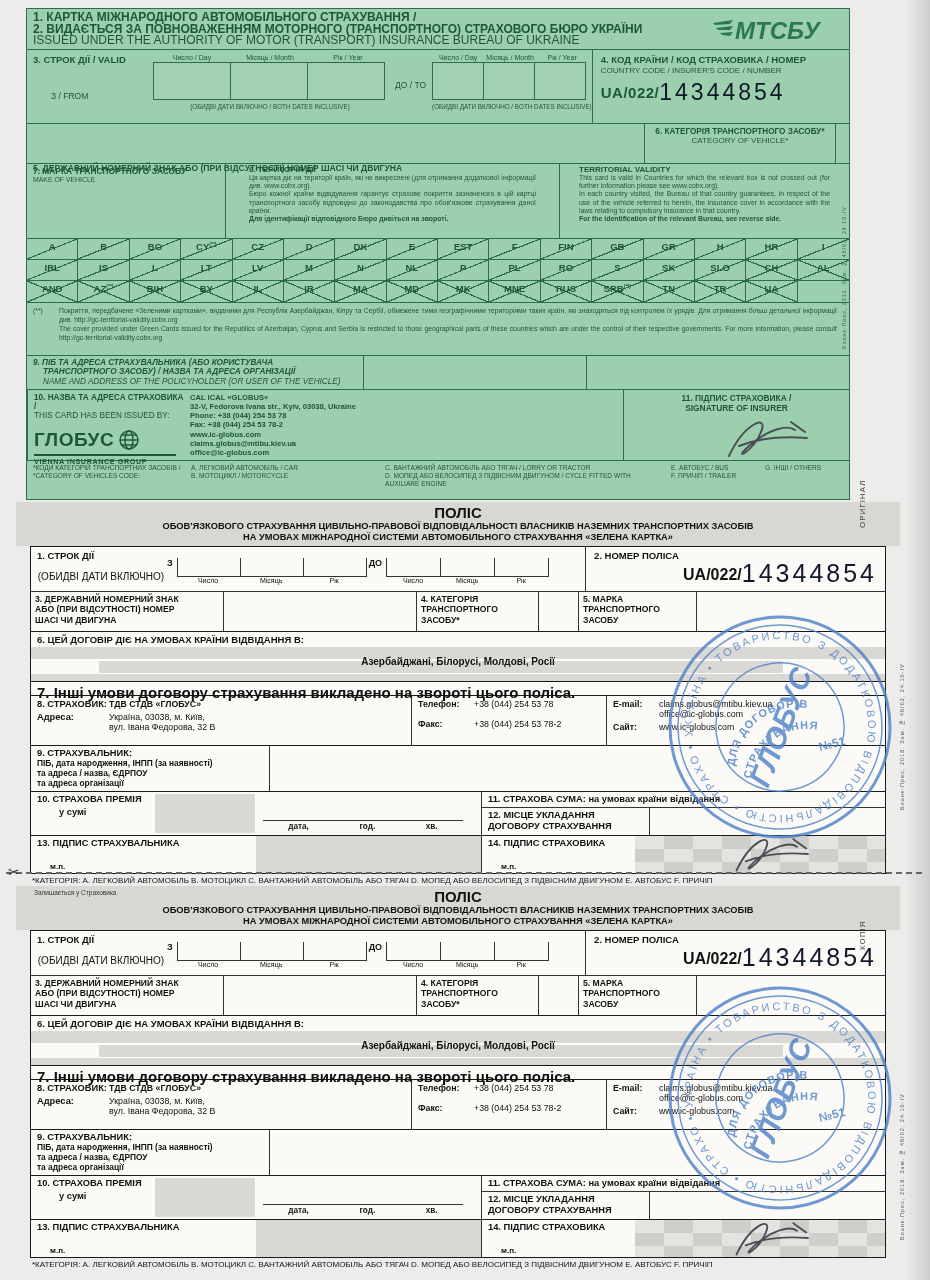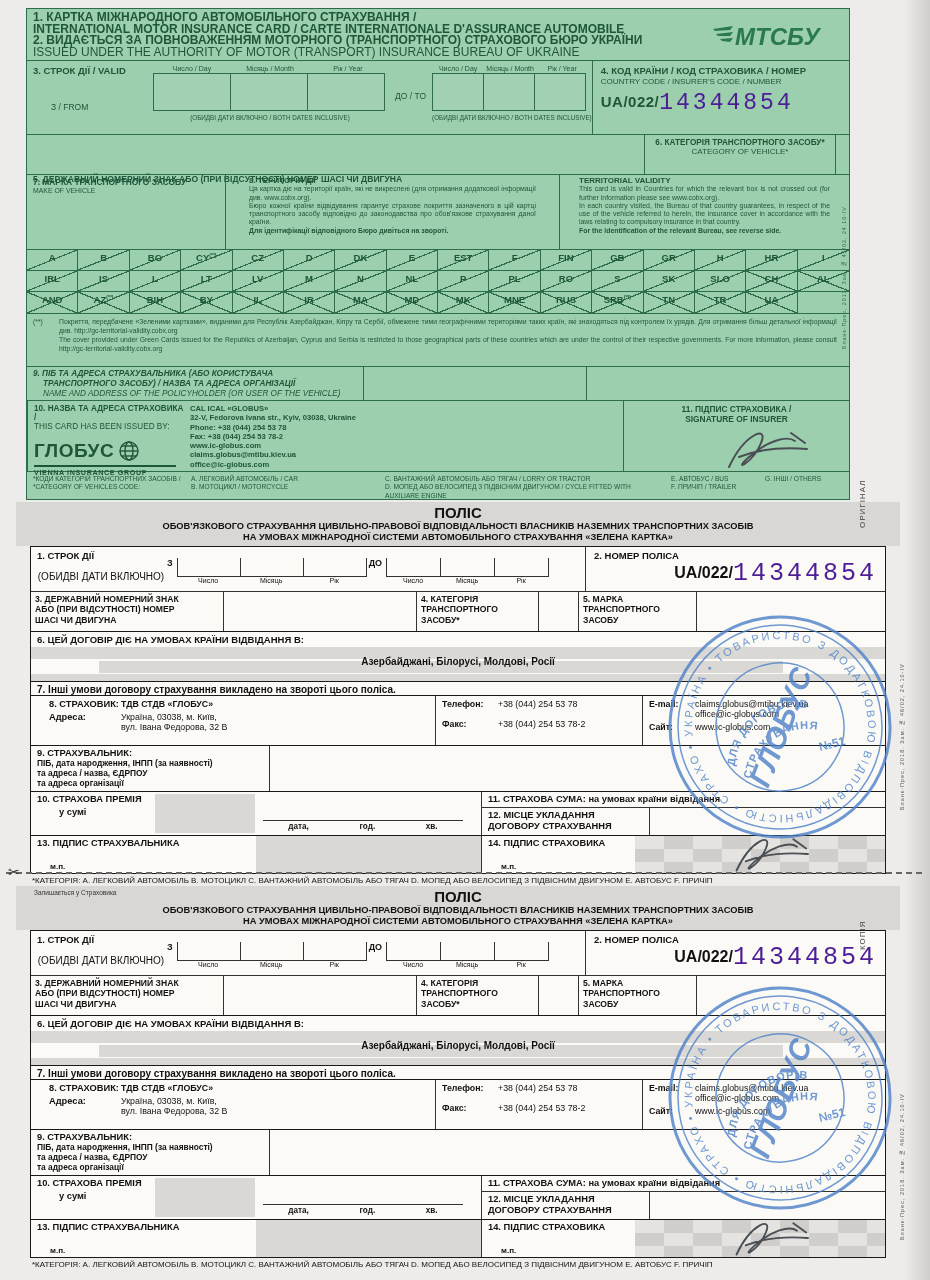--- a/index.html
+++ b/index.html
@@ -29,21 +29,21 @@
   .gc3-dates.g1 .dbox{width:76px;}
   .gc3-dates.g2 .dbox{width:50px;}
   .dbox + .dbox{border-left:none;}
   .gc3-note{font-size:6.3px;margin-top:3px;text-align:center;}
   .gc3-to{padding:30px 6px 0 8px;font-size:8.5px;white-space:nowrap;}
   .gc4{border-left:1.5px solid #2e6d49;flex:1;padding:4px 6px 0 8px;}
   .gc4 .t{font-size:9.5px;}
   .gc4 .s{font-size:8px;margin-top:1px;}
   .gc-num{margin-top:4px;white-space:nowrap;}
   .gc-num .ua{font-size:15px;font-weight:bold;letter-spacing:0.5px;}
-  .num-blue{font-family:Liberation Mono, monospace;color:#4c1d95;font-size:23px;letter-spacing:3px;vertical-align:-2px;}
+  .num-blue{font-family:Liberation Sans, sans-serif;color:#0f172a;font-size:23px;letter-spacing:3px;vertical-align:-2px;}
   .gc-r5{display:flex;border-bottom:1.5px solid #2e6d49;height:40px;box-sizing:border-box;}
   .gc-r5 .c1{flex:1;padding:3px 6px;margin-top:36px;}
   .gc-r5 .c1 .b{font-size:8.6px;}
   .gc-r5 .c1 .sub{margin-left:12px;}
   .gc-r5 .c2{width:182px;border-left:1.5px solid #2e6d49;padding:3px 4px;text-align:center;}
   .gc-r5 .c2 .b{font-size:8.2px;}
   .gc-r5 .c3{width:13px;border-left:1px solid #2e6d49;}
   .gc-r78{display:flex;border-bottom:1.5px solid #2e6d49;height:75px;box-sizing:border-box;font-size:6.9px;line-height:8.3px;}
   .gc-r78 .c1{width:198px;padding:2px 6px;box-sizing:border-box;}
   .gc-r78 .c1 .b{font-size:8.4px;line-height:10px;}
@@ -115,23 +115,23 @@
   .p-r2 .c4{width:40px;}
   .p-r2 .c5{width:118px;}
   .p-r2 .c6{flex:1;}
   .p-r6{border-top:1.5px solid #1a1a1a;height:50px;position:relative;box-sizing:border-box;padding:2px 6px;}
   .p-r6 .b{font-size:9.5px;position:relative;z-index:2;}
   .ghost{position:absolute;background:#d9d8d5;z-index:1;}
   .ghost.g1{left:0;right:0;top:15px;height:12px;}
   .ghost.g2{left:8%;width:80%;top:29px;height:12px;}
   .ghost.g3{left:0;right:0;top:42px;height:7px;}
   .p-countries{position:relative;z-index:2;text-align:center;font-size:10px;font-weight:bold;margin-top:11px;}
-  .p-r7{border-top:1.5px solid #1a1a1a;font-size:10px;padding:2px 6px;height:14px;box-sizing:border-box;}
+  .p-r7{border-top:1.5px solid #1a1a1a;font-size:15px;padding:2px 6px;height:14px;box-sizing:border-box;}
   .p-r8{display:flex;border-top:1.5px solid #1a1a1a;height:50px;box-sizing:border-box;font-size:8.8px;}
-  .p-r8 > div{box-sizing:border-box;padding:3px 6px;margin-left:12px;}
+  .p-r8 > div{box-sizing:border-box;padding:3px 6px;}
   .p-r8 .c1{width:380px;}
   .p-r8 .c2{width:195px;border-left:1px solid #333;}
   .p-r8 .c3{flex:1;border-left:1px solid #333;}
   .pair{display:flex;margin-bottom:3px;}
   .pair .k{font-weight:bold;flex:none;}
   .p-r8 .c1 .k{width:72px;font-size:9.3px;}
   .p-r8 .c2 .k{width:56px;}
   .p-r8 .c3 .k{width:46px;}
   .p-r8 .c2 .pair:nth-child(2){margin-top:10px;}
   .p-r8 .c3 .pair:nth-child(2){margin-top:2px;}
@@ -172,21 +172,20 @@
 </style>
 </head>
 <body>
 
 <div class="shade-right"></div>
 
 <div class="gcard">
   <div class="gc-top">
     <div class="gc-titles">
       <div class="b">1. КАРТКА МІЖНАРОДНОГО АВТОМОБІЛЬНОГО СТРАХУВАННЯ /</div>
-      <div class="b">INTERNATIONAL MOTOR INSURANCE CARD / CARTE INTERNATIONALE D'ASSURANCE AUTOMOBILE</div>
       <div class="b">2. ВИДАЄТЬСЯ ЗА ПОВНОВАЖЕННЯМ МОТОРНОГО (ТРАНСПОРТНОГО) СТРАХОВОГО БЮРО УКРАЇНИ</div>
       <div>ISSUED UNDER THE AUTHORITY OF MOTOR (TRANSPORT) INSURANCE BUREAU OF UKRAINE</div>
     </div>
     <div class="gc-logo">
       <svg width="126" height="30" viewBox="0 0 126 30">
         <g fill="#2a7a4e">
           <polygon points="2,9 22,6 19,10 4,11"></polygon>
           <polygon points="5,14 22,12 19,16 7,16"></polygon>
           <polygon points="9,19 22,18 19,22 11,21"></polygon>
         </g>

